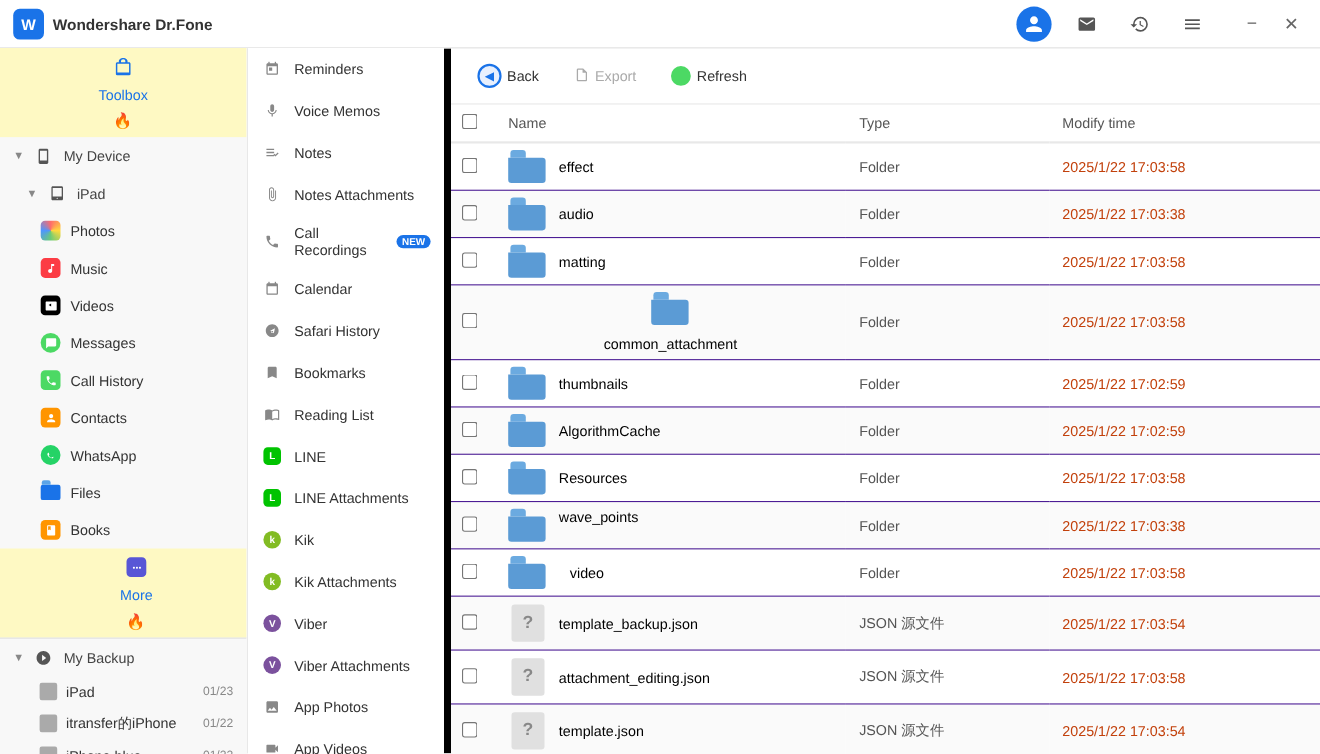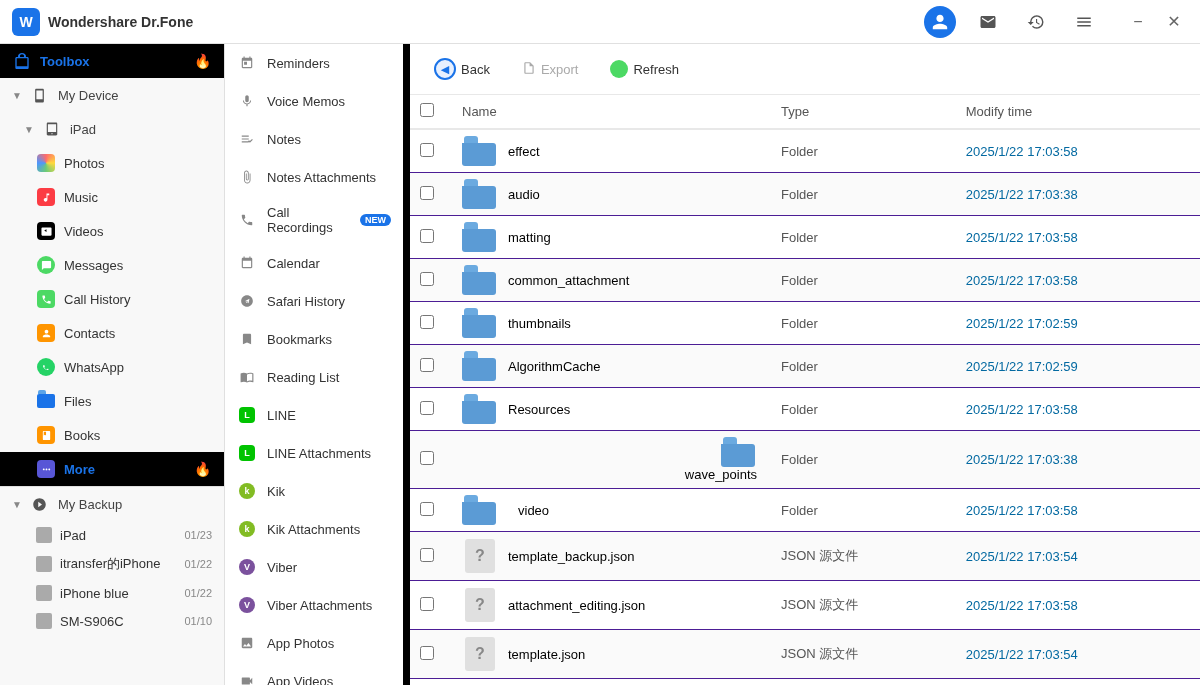--- a/index.html
+++ b/index.html
@@ -24,21 +24,21 @@
 
     
     .sidebar-left {
       width: 225px; background: #f8f8f8; border-right: 1px solid #e0e0e0;
       display: flex; flex-direction: column; flex-shrink: 0; overflow-y: auto;
     }
     .sidebar-item {
       display: flex; align-items: center; padding: 7px 12px; cursor: pointer;
       color: #333; gap: 8px; border-radius: 0;
     }
-    .sidebar-item.active { background: #000000; color: #1a73e8; font-weight: 700; }
+    .sidebar-item.active { background: #fef9c3; color: #1a73e8; font-weight: 400; flex-direction: column; }
     .sidebar-item.section-header { font-weight: 500; color: #444; }
     .sidebar-item-icon { width: 20px; height: 20px; flex-shrink: 0; display: flex; align-items: center; justify-content: center; }
     .sidebar-item-label { flex: 1; font-size: 13px; }
     .sidebar-badge-fire { color: #ff4500; font-size: 14px; }
     .indent1 { padding-left: 24px; }
     .indent2 { padding-left: 36px; }
     .chevron { font-size: 10px; color: #888; }
 
     
     .backup-section { border-top: 1px solid #e0e0e0; }
@@ -74,21 +74,21 @@
     .refresh-circle { width: 18px; height: 18px; border-radius: 50%; background: #4cd964; }
 
     
     .content-table { flex: 1; overflow-y: auto; }
     table { width: 100%; border-collapse: collapse; }
     thead tr { border-bottom: 2px solid #e8e8e8; }
     thead th { padding: 8px 12px; text-align: left; font-weight: 500; color: #555; font-size: 13px; position: sticky; top: 0; background: #fff; z-index: 1; }
     tbody tr { border-bottom: 1px solid #4c1d95; }
     .cell-check { width: 40px; padding: 8px 10px; }
     .cell-type { padding: 8px 12px; color: #555; min-width: 120px; }
-    .cell-modify { padding: 8px 12px; color: #0369a1; min-width: 160px; }
+    .cell-modify { padding: 8px 12px; color: #c2410c; min-width: 160px; }
     input[type=checkbox] { width: 14px; height: 14px; cursor: pointer; }
 
     
     ::-webkit-scrollbar { width: 6px; }
     ::-webkit-scrollbar-track { background: #f8f8f8; }
     ::-webkit-scrollbar-thumb { background: #ccc; border-radius: 3px; }
   </style>
 </head>
 <body>
 
@@ -492,21 +492,21 @@
       <div style="width:14px;height:7px;background:#6baae0;border-radius:3px 3px 0 0;position:absolute;top:0;left:2px;"></div>
       <div style="width:34px;height:23px;background:#5b9bd5;border-radius:0 3px 3px 3px;position:absolute;bottom:0;left:0;"></div>
     </div>
                 <span>matting</span>
               </td>
               <td class="cell-type">Folder</td>
               <td class="cell-modify">2025/1/22 17:03:58</td>
             </tr>
             <tr style="background: rgb(250, 250, 250);">
               <td class="cell-check"><input type="checkbox" style=""></td>
-              <td style="padding: 6px 12px; display: flex; align-items: center; gap: 10px;">
+              <td style="padding: 6px 12px; display: flex; align-items: center; gap: 10px; flex-direction: column;">
                 <div style="width: 36px; height: 30px; position: relative; flex-shrink: 0;">
       <div style="width:14px;height:7px;background:#6baae0;border-radius:3px 3px 0 0;position:absolute;top:0;left:2px;"></div>
       <div style="width:34px;height:23px;background:#5b9bd5;border-radius:0 3px 3px 3px;position:absolute;bottom:0;left:0;"></div>
     </div>
                 <span>common_attachment</span>
               </td>
               <td class="cell-type">Folder</td>
               <td class="cell-modify">2025/1/22 17:03:58</td>
             </tr>
             <tr style="background: rgb(255, 255, 255);">
@@ -540,21 +540,21 @@
       <div style="width:14px;height:7px;background:#6baae0;border-radius:3px 3px 0 0;position:absolute;top:0;left:2px;"></div>
       <div style="width:34px;height:23px;background:#5b9bd5;border-radius:0 3px 3px 3px;position:absolute;bottom:0;left:0;"></div>
     </div>
                 <span>Resources</span>
               </td>
               <td class="cell-type">Folder</td>
               <td class="cell-modify">2025/1/22 17:03:58</td>
             </tr>
             <tr style="background: rgb(250, 250, 250);">
               <td class="cell-check"><input type="checkbox" style=""></td>
-              <td style="padding: 6px 12px; display: flex; align-items: flex-end;  flex-direction: column;">
+              <td style="padding: 6px 12px; display: flex; align-items: flex-start; gap: 10px;">
                 <div style="width: 36px; height: 30px; position: relative; flex-shrink: 0;">
       <div style="width:14px;height:7px;background:#6baae0;border-radius:3px 3px 0 0;position:absolute;top:0;left:2px;"></div>
       <div style="width:34px;height:23px;background:#5b9bd5;border-radius:0 3px 3px 3px;position:absolute;bottom:0;left:0;"></div>
     </div>
                 <span>wave_points</span>
               </td>
               <td class="cell-type">Folder</td>
               <td class="cell-modify">2025/1/22 17:03:38</td>
             </tr>
             <tr style="background: rgb(255, 255, 255);">

